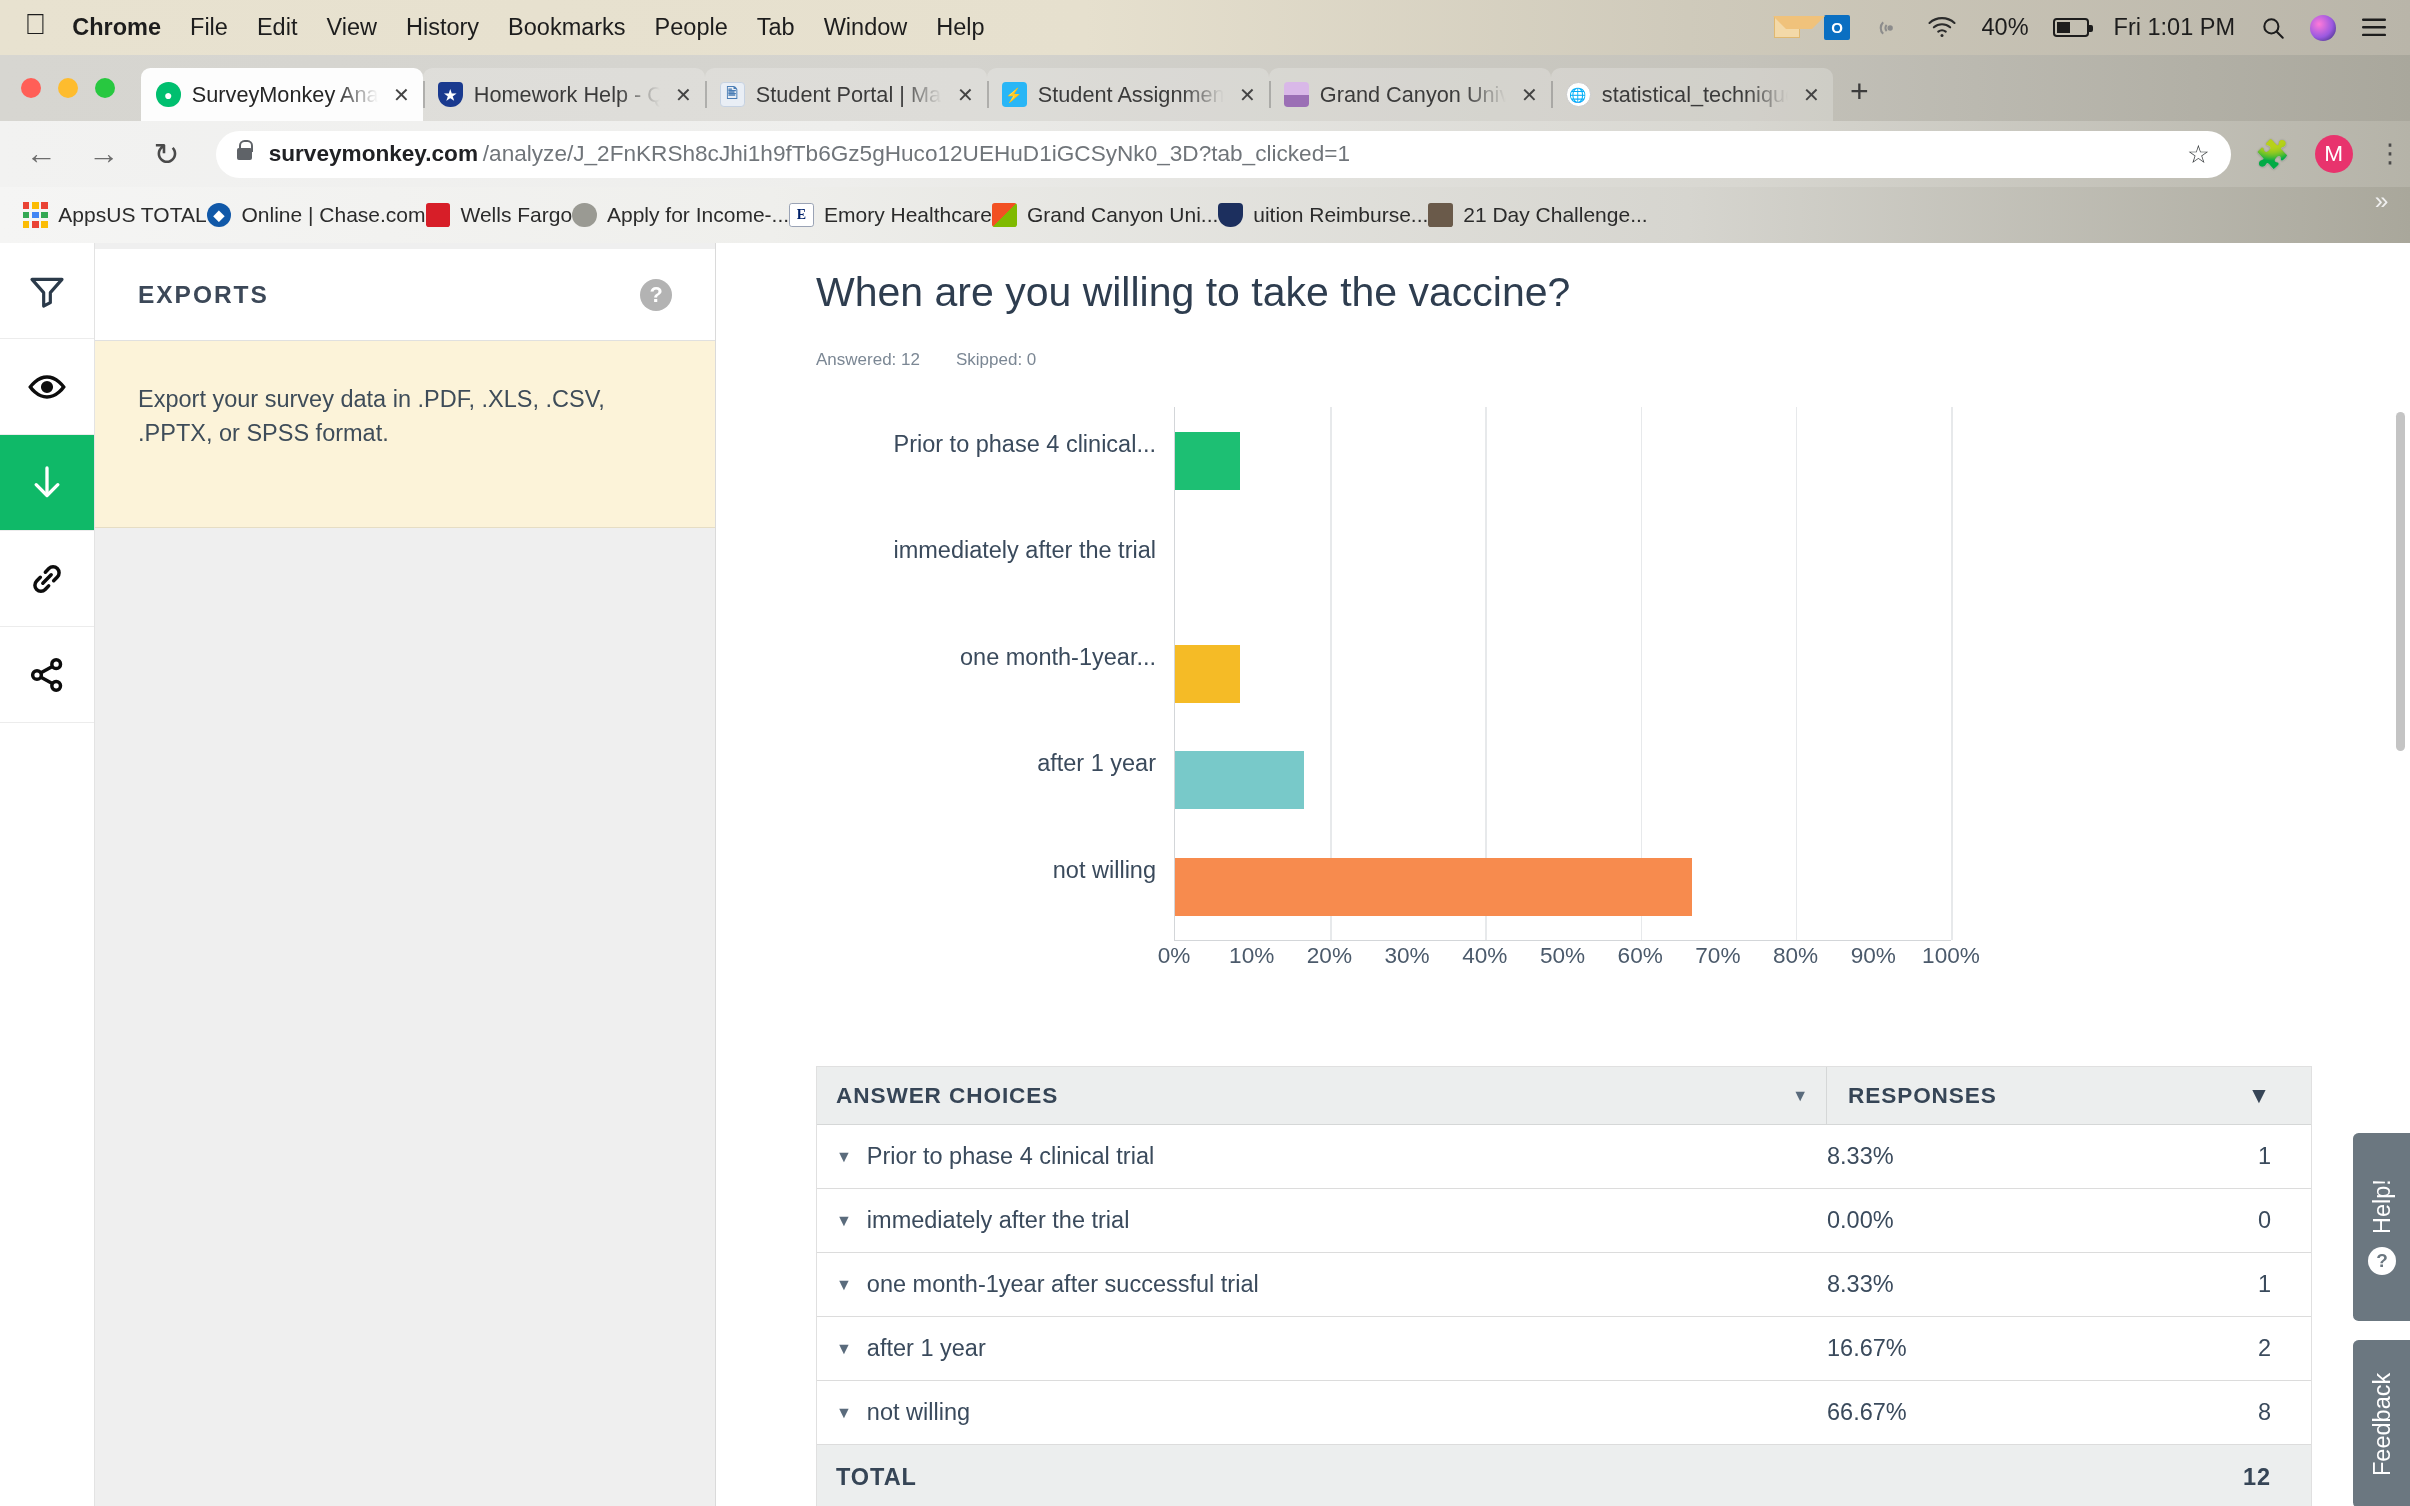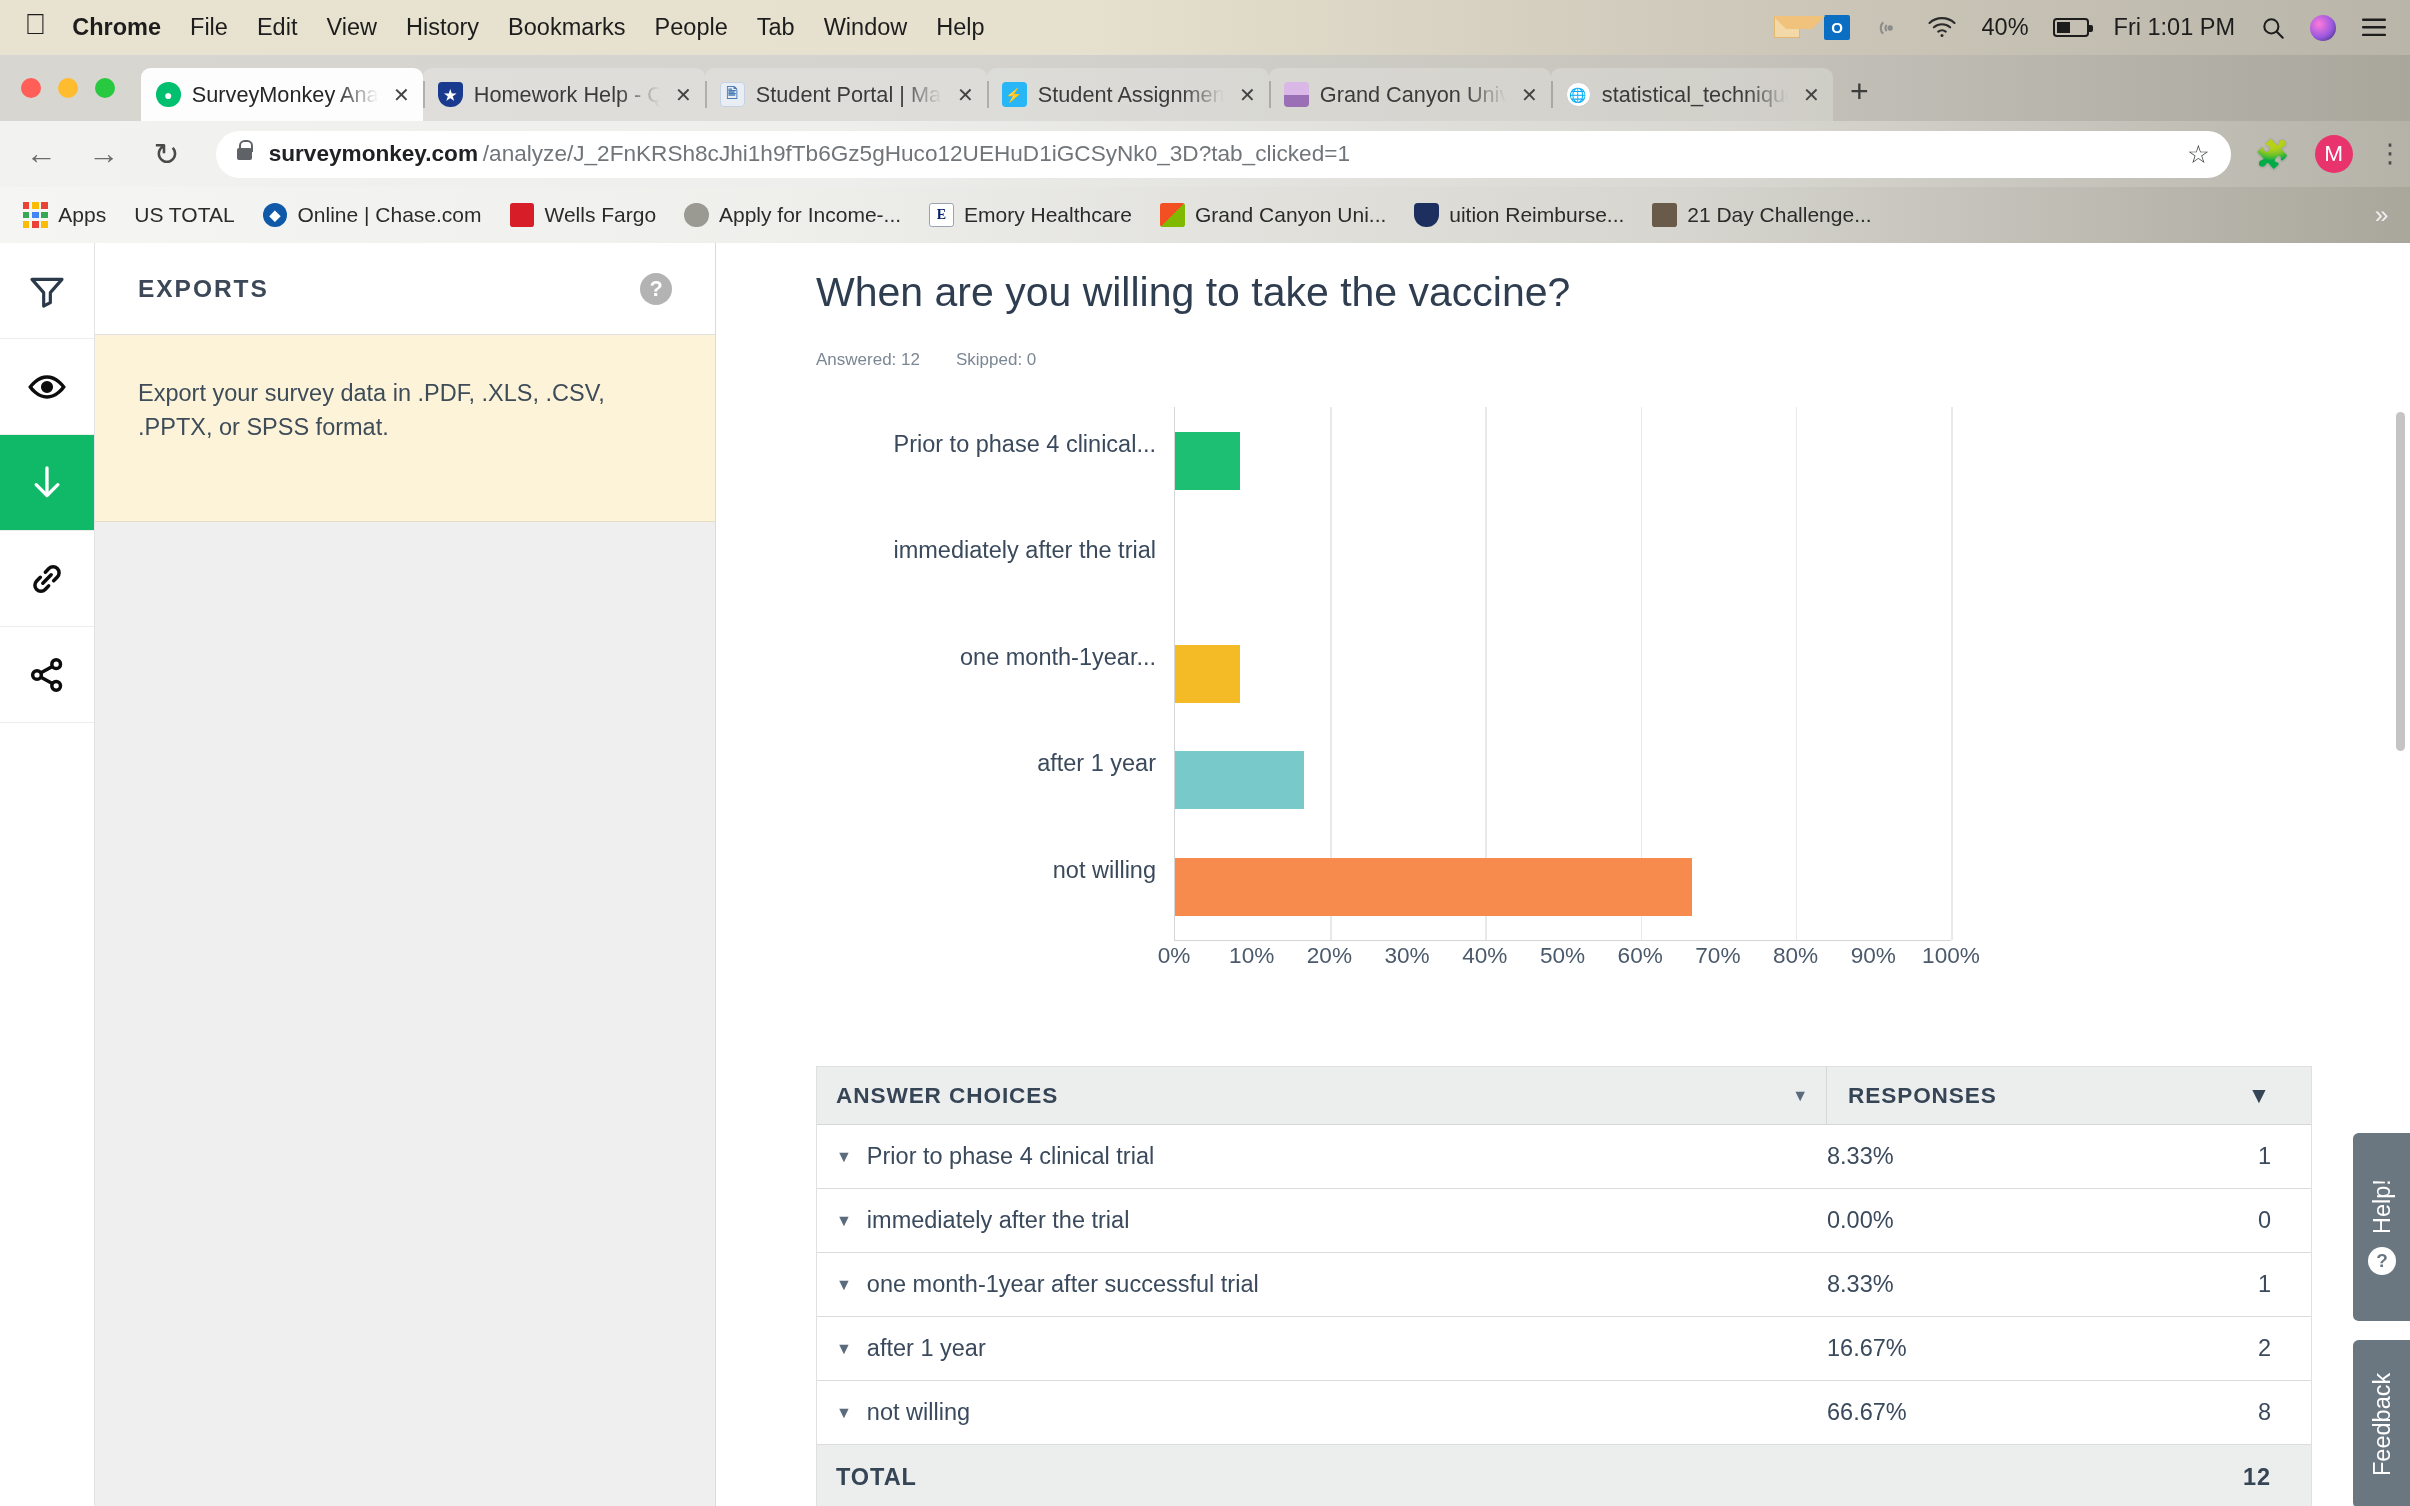--- a/index.html
+++ b/index.html
@@ -83,38 +83,38 @@
   .lock { width: 15px; height: 12.2px; background:#5f6368; position:relative; border-radius:1.9px;}
   .lock:before{content:"";position:absolute;left:2.8px;top:-7.5px;width:9.4px;height:9.4px;border:2.4px solid #5f6368;border-bottom:none;border-radius:5.6px 5.6px 0 0;}
   .omnibox .dom { color:#202124; font-weight:bold; }
   .star { margin-left:auto; font-size: 25.4px; color:#3c4043; }
   .puzzle { font-size: 28px; color:#fff; text-shadow: 0 0 1.9px rgba(0,0,0,.25); }
   .avatarM { width: 38px;height:38px;border-radius:50%;background:#e8336d;color:#fff;font-size:22.6px;
      display:flex;align-items:center;justify-content:center;}
   .kebab { font-size: 26px; color:#4a4a4a; letter-spacing:0; line-height: .6; width:11.3px;}
 
   .bookbar { height: 56px; background: linear-gradient(to right,#f5f5f4 0%,#efefec 32%,#d6d5cf 70%,#a9a79b 100%);
-     display:flex; align-items:center; padding: 0 22.6px; gap: 28px; font-size: 21px; color:#2b2b2b; }
+     display:flex; padding: 0 22.6px; font-size: 21px; color:#2b2b2b; }
   .bm { display:flex; align-items:center; gap: 10.4px; white-space:nowrap; }
   .bm .bi { width: 24.5px; height: 24.5px; flex:0 0 24.5px; border-radius:2.8px; display:flex;align-items:center;justify-content:center;
       font-size:14px;color:#fff;font-weight:bold;}
   .apps-grid { display:grid; grid-template-columns: repeat(3,6.6px); grid-template-rows: repeat(3,6.6px); gap:2.8px; }
   .apps-grid i { display:block; width:6.6px;height:6.6px; }
   .bm-chevrons { margin-left: auto; font-size: 24.5px; color:#f0f0f0; }
 
   
   .page { position:absolute; top: 188px; left:0; right:0; bottom:0; background:#fff; overflow:hidden;}
   .leftrail { position:absolute; left:0; top:0; width: 95px; bottom:0; background:#fff; border-right:0.9px solid #e3e3e3;}
   .rail-item { height: 96px; display:flex; align-items:center; justify-content:center; border-bottom:0.9px solid #ececec;}
   .rail-item.active { background:#0fb968; }
   .rail-item svg { width: 40px; height: 40px; }
 
   .panel { position:absolute; left:95px; top:0; width: 621px; bottom:0; background:#efefef; border-right:0.9px solid #dadada;}
   .panel-head { height: 92px; background:#fff; border-bottom:0.9px solid #e0e0e0; display:flex; align-items:center;
-     padding: 8px 43px; }
+     padding: 8px 43px; margin-top: 6px; }
   .panel-head h2 { font-size: 24.5px; letter-spacing: .08em; color:#3c4858; font-weight:bold; }
   .qmark { margin-left:auto; width:32px;height:32px;border-radius:50%;background:#b3b3b3;color:#fff;
      display:flex;align-items:center;justify-content:center;font-size:21.7px;font-weight:bold;}
   .paidbox { background:#fcf3d9; padding: 41px 43px 45px; border-bottom:0.9px solid #e6ddc4; }
   .paidbox h3 { font-size: 25.4px; color:#2d3b4a; letter-spacing:.03em; margin-bottom: 21px; font-weight:bold;}
   .paidbox p { font-size: 23.5px; line-height: 1.45; color:#3e4c59; margin-bottom: 32px;}
   .paidrow { display:flex; align-items:center; gap: 32px; }
   .upgrade { background:#f5bb26; color:#28364a; font-size:23.5px; font-weight:bold; letter-spacing:.05em;
      padding: 19px 30px; border:none; border-radius:2.8px; }
   .learn { color:#1a7fa8; font-size: 23.5px; }

